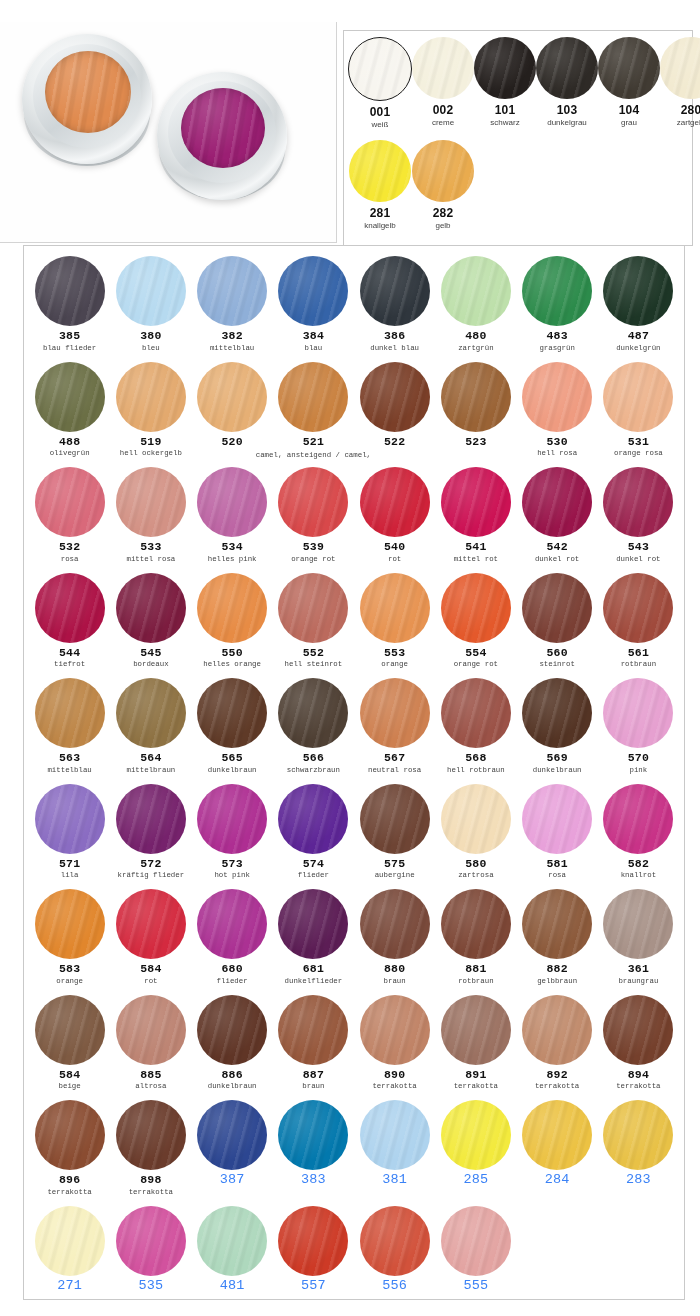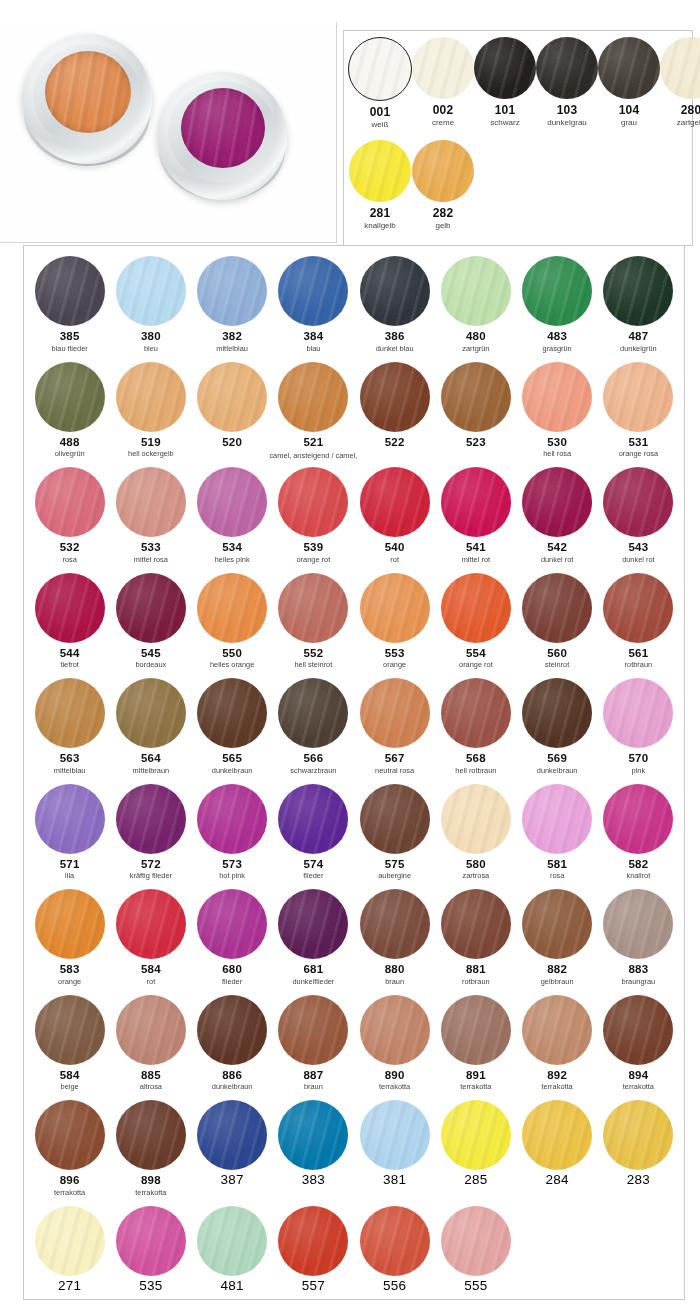--- a/index.html
+++ b/index.html
@@ -41,20 +41,21 @@
     background:#fff;
     z-index:0;
   }
   #main-panel .grid{
     display:grid;
     grid-template-columns:repeat(8,1fr);
     grid-auto-rows:105.5px;
     width:100%;
     padding:10px 5px 0 5px;
     box-sizing:border-box;
+    font-family:Liberation Mono, monospace;
   }
 
   
   .cell{
     display:flex;
     flex-direction:column;
     align-items:center;
     justify-content:flex-start;
     position:relative;
   }
@@ -99,21 +100,21 @@
     font-size:7.4px;
     color:#444;
     line-height:9px;
     margin-top:1.5px;
     white-space:nowrap;
   }
   
   .cell.plain .code{
     font-weight:normal;
     font-size:13.5px;
-    color:#000000;
+    color:#3b82f6;
   }
   
   .name.wide{
     position:absolute;
     left:50%;
     transform:translateX(-50%);
     font-size:7.4px;
   }
 
   
@@ -500,21 +501,21 @@
         <div class="code">881</div>
         <div class="name">rotbraun</div>
       </div>
       <div class="cell">
         <div class="disc" style="background: rgb(140, 90, 59);"></div>
         <div class="code">882</div>
         <div class="name">gelbbraun</div>
       </div>
       <div class="cell">
         <div class="disc" style="background: rgb(168, 146, 136);"></div>
-        <div class="code">883</div>
+        <div class="code">361</div>
         <div class="name">braungrau</div>
       </div>
       <div class="cell">
         <div class="disc" style="background: rgb(126, 90, 66);"></div>
         <div class="code">584</div>
         <div class="name">beige</div>
       </div>
       <div class="cell">
         <div class="disc" style="background: rgb(189, 132, 115);"></div>
         <div class="code">885</div>

